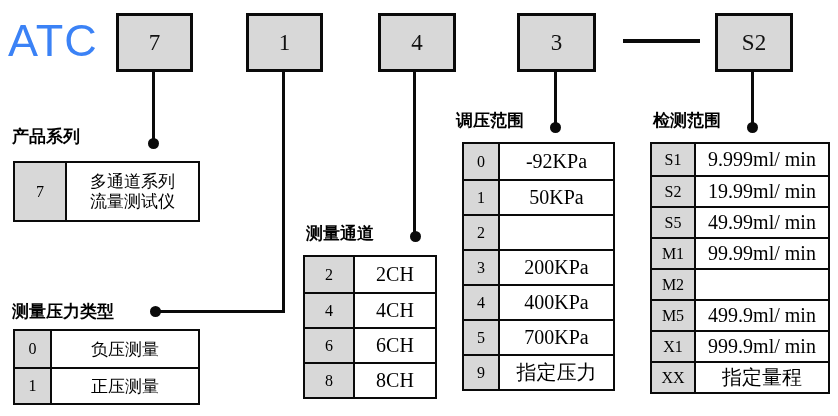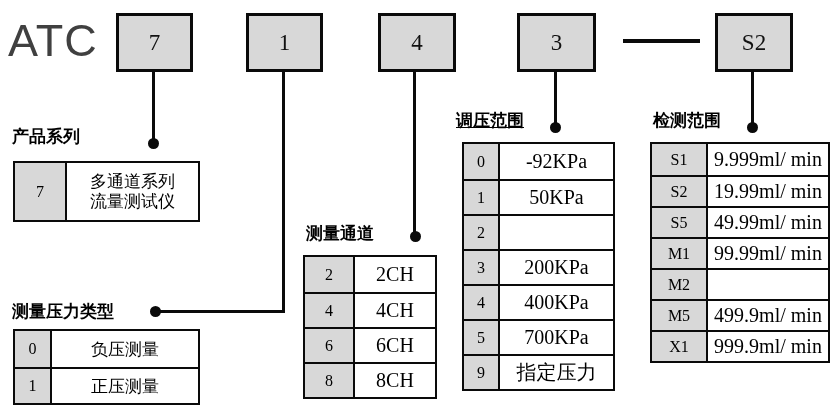--- a/index.html
+++ b/index.html
@@ -14,21 +14,21 @@
     color: #000;
   }
   .brand {
     position: absolute;
     left: 8px;
     top: 16px;
     font-family: "Liberation Sans", sans-serif;
     font-size: 45px;
     line-height: 50px;
     letter-spacing: 1px;
-    color: #404040;
+    color: #3b82f6;
   }
   .cbox {
     position: absolute;
     top: 13px;
     height: 59px;
     background: #d8d8d8;
     border: 3px solid #0a0a0a;
     display: flex;
     align-items: center;
     justify-content: center;
@@ -68,21 +68,21 @@
     font-weight: bold;
     font-size: 17px;
     line-height: 22px;
     font-family: "Liberation Sans", sans-serif;
     color: #000;
     white-space: nowrap;
   }
   #lbl-series          { left: 12px;  top: 126px; }
   #lbl-pressure-type   { left: 12px;  top: 301px; }
   #lbl-channels        { left: 306px; top: 223px; }
-  #lbl-pressure-range  { left: 456px; top: 110px; text-decoration: underline; }
+  #lbl-pressure-range  { left: 456px; top: 110px; }
   #lbl-detection-range { left: 653px; top: 110px; }
 
   .tbl {
     position: absolute;
     background: #fff;
     border: 2px solid #0a0a0a;
   }
   .trow {
     display: flex;
     align-items: stretch;
@@ -121,21 +121,21 @@
   #tbl-channels { left: 303px; top: 255px; width: 134px; }
   #tbl-channels .trow { height: 35px; }
   #tbl-channels .tkey { width: 50px; }
 
   #tbl-pressure-range { left: 462px; top: 142px; width: 153px; }
   #tbl-pressure-range .trow { height: 35px; }
   #tbl-pressure-range .tkey { width: 36px; }
 
   #tbl-detection-range { left: 650px; top: 142px; width: 180px; }
   #tbl-detection-range .trow { height: 31px; }
-  #tbl-detection-range .tkey { width: 56px; }
+  #tbl-detection-range .tkey { width: 44px; }
 </style>
 </head>
 <body>
 
 <div class="canvas">
 
   <div class="brand">ATC</div>
 
   <div class="cbox" id="cbox-series">
     <span>7</span>
@@ -265,15 +265,19 @@
       <div class="tkey">M2</div>
     </div>
     <div class="trow">
       <div class="tkey">M5</div>
       <div class="tval">499.9ml/ min</div>
     </div>
     <div class="trow">
       <div class="tkey">X1</div>
       <div class="tval">999.9ml/ min</div>
     </div>
+    <div class="trow">
+      <div class="tkey">XX</div>
+      <div class="tval">指定量程</div>
+    </div>
   </div>
 
 </div>
 
 </body></html>

